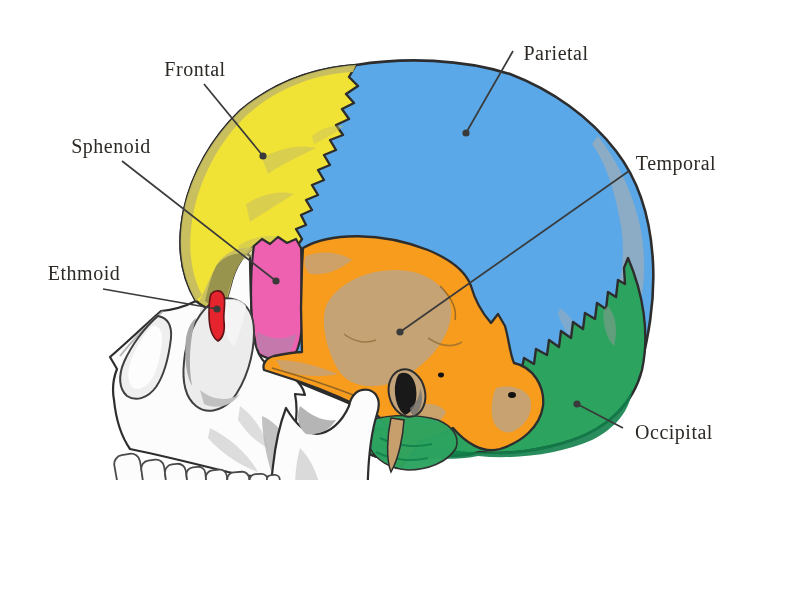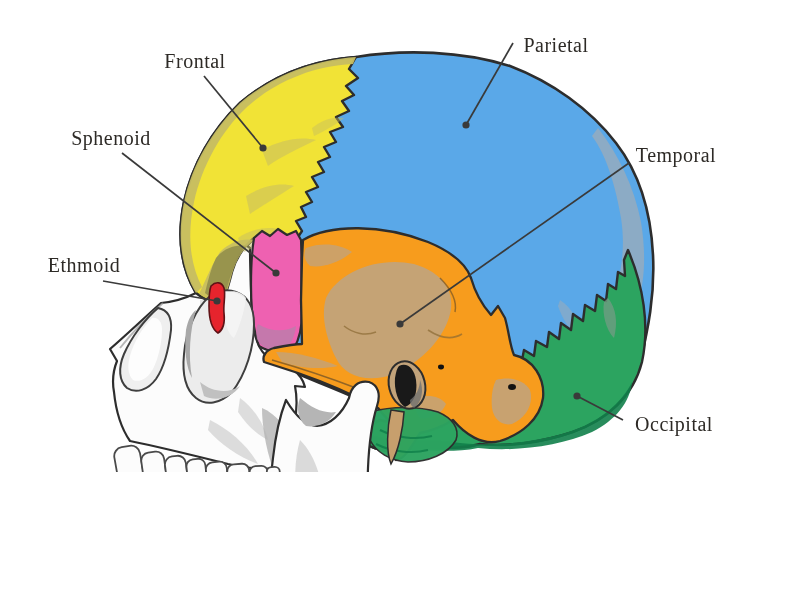--- a/index.html
+++ b/index.html
@@ -1,17 +1,17 @@
 <!DOCTYPE html>
 <html><head>
 <meta charset="utf-8">
 <style>
   html,body{margin:0;padding:0;background:#ffffff;}
   .stage{width:800px;height:472px;background:#ffffff;position:relative;overflow:hidden;
-         font-family:"Liberation Serif", serif;}
+         font-family:"Liberation Serif", serif;margin-top:8px;}
   svg{display:block;}
   .bone-label{font-family:"Liberation Serif", serif;font-size:20px;letter-spacing:.5px;}
 </style>
 </head>
 <body>
 
 <div class="stage">
 <svg width="800" height="600" viewBox="0 0 800 600">
 
   <g>

